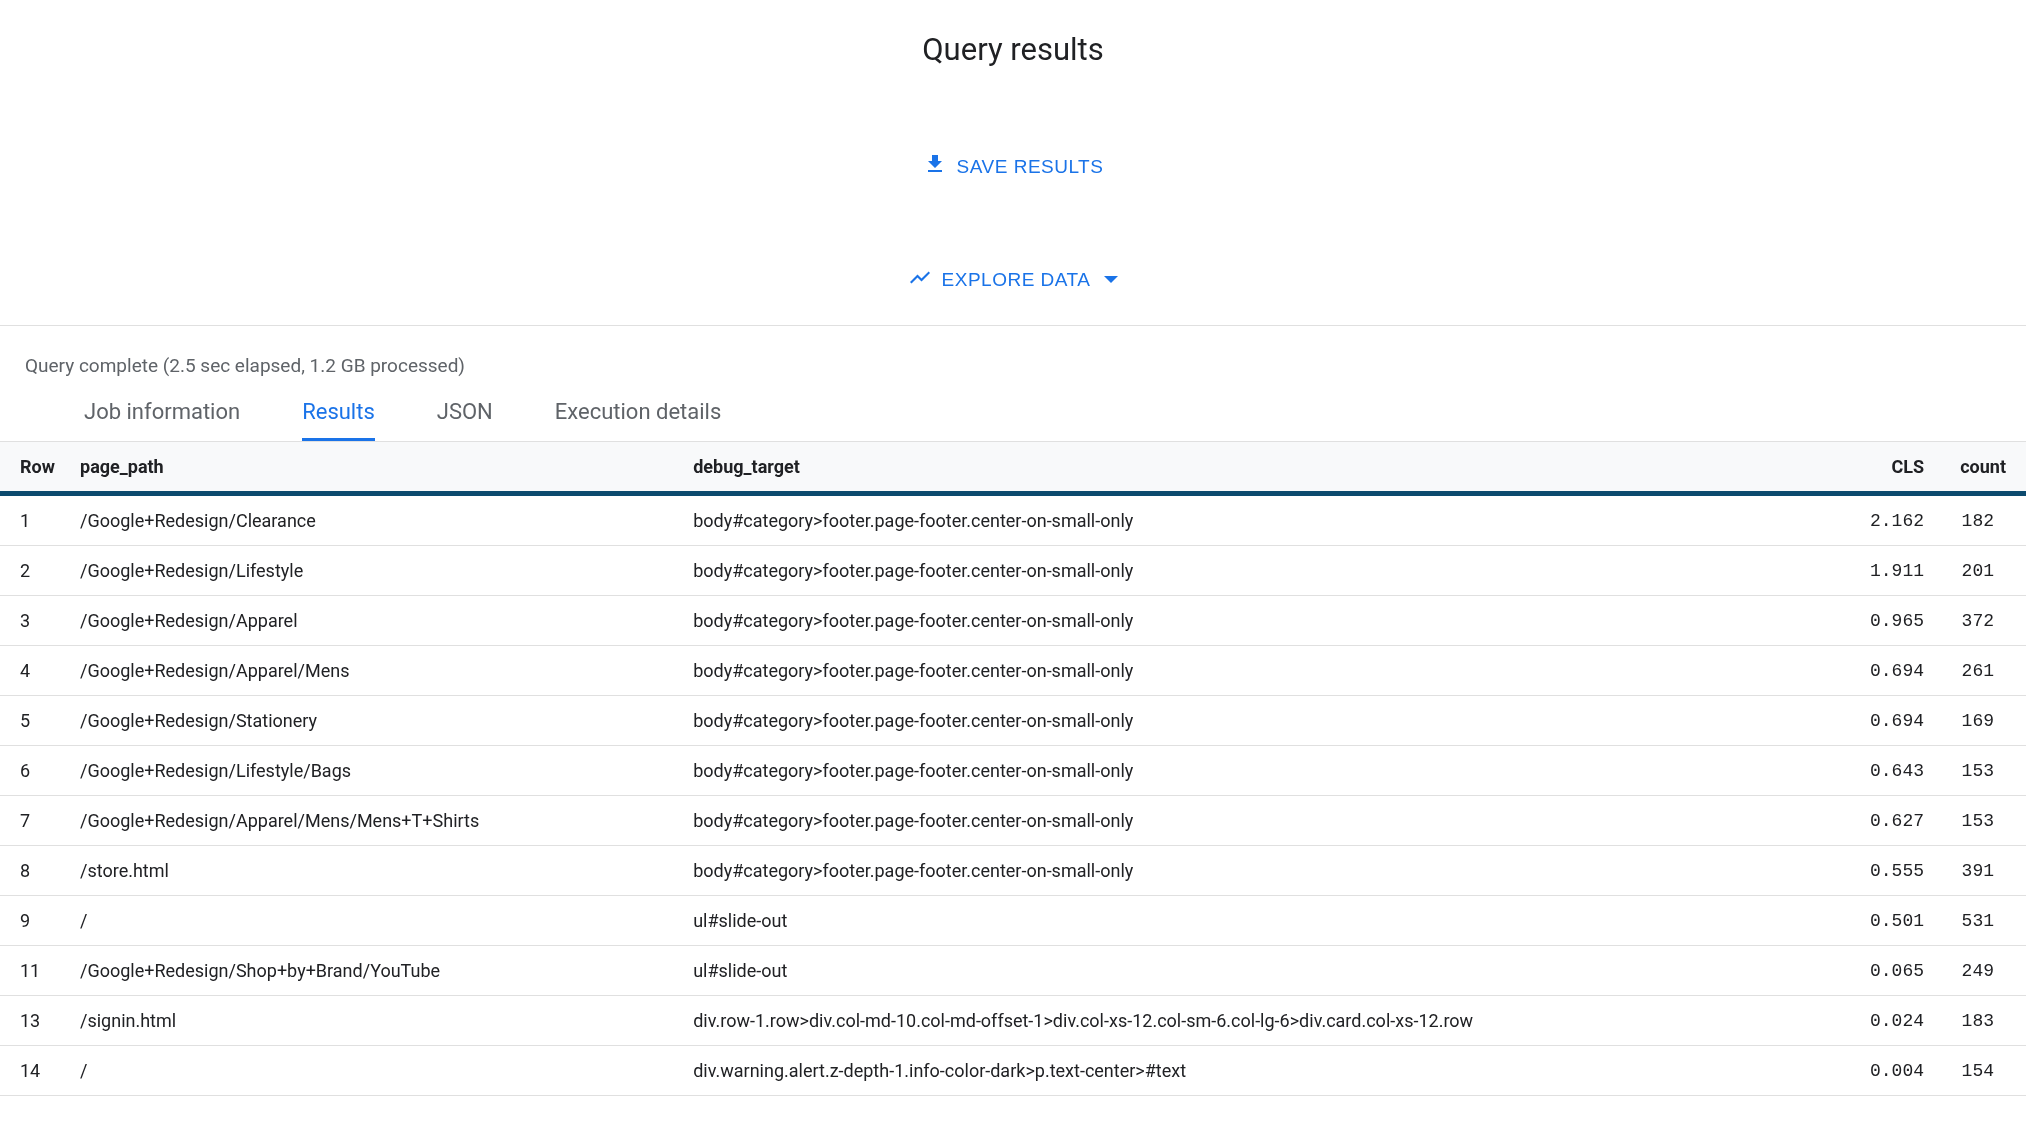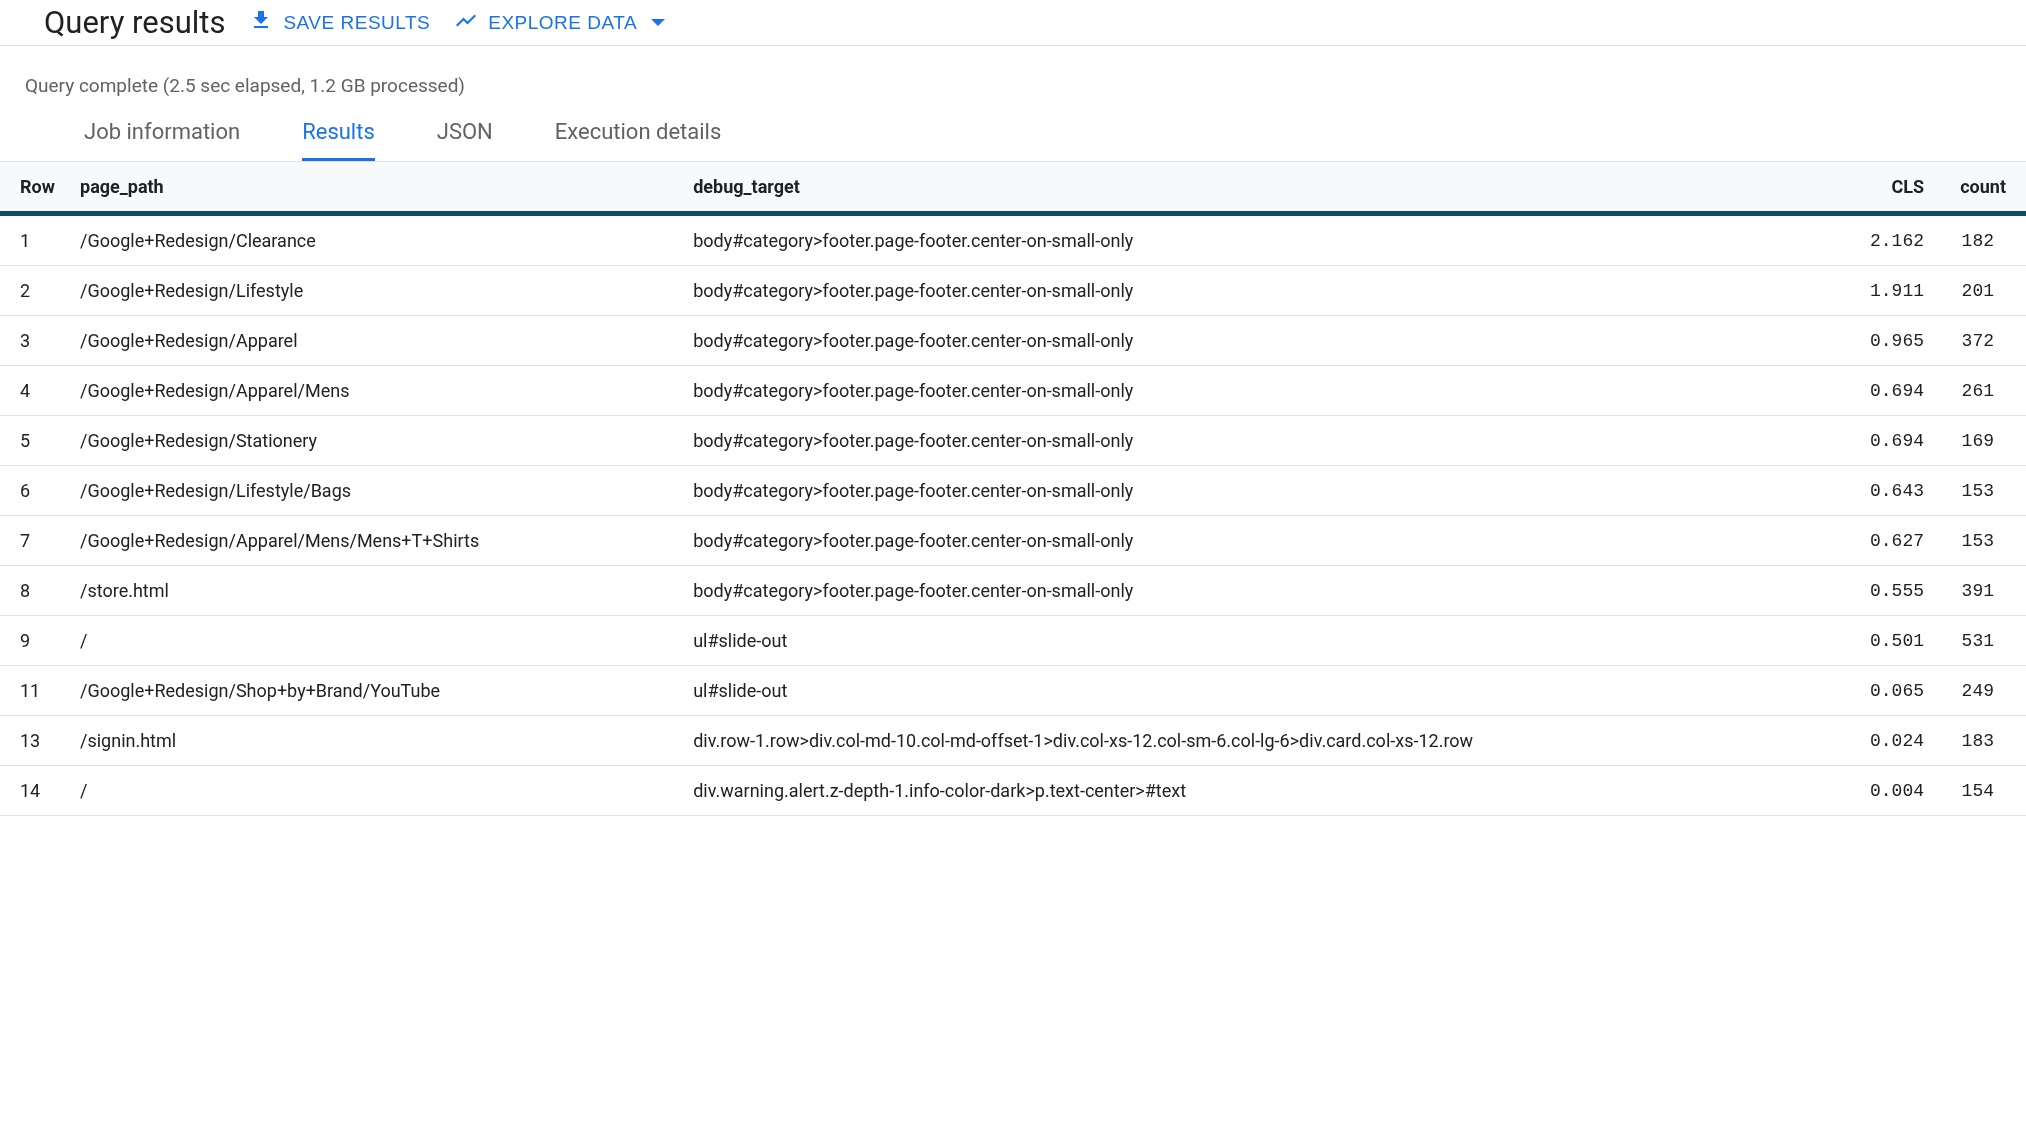--- a/index.html
+++ b/index.html
@@ -9,41 +9,43 @@
     }
     body {
       font-family: 'Google Sans', Roboto, Arial, sans-serif;
       background: #fff;
       color: #202124;
       font-size: 18px;
     }
     .header {
       display: flex;
       align-items: center;
-      padding: 4px 44px;
+      padding: 31px 44px;
       border-bottom: 1px solid #e0e0e0;
-      gap: 24px;
+      gap: 68px;
+      flex-direction: column;
     }
     .page-title {
       font-size: 31px;
       font-weight: 400;
       color: #202124;
     }
     .action-btn {
       display: flex;
       align-items: center;
       gap: 10px;
       color: #1a73e8;
       font-weight: 500;
       font-size: 19px;
       letter-spacing: 0.5px;
       cursor: pointer;
       background: none;
       border: none;
       text-transform: uppercase;
+      margin-top: 16px;
     }
     .action-btn svg {
       width: 24px;
       height: 24px;
       fill: #1a73e8;
     }
     .dropdown-arrow {
       width: 0;
       height: 0;
       border-left: 7px solid transparent;

